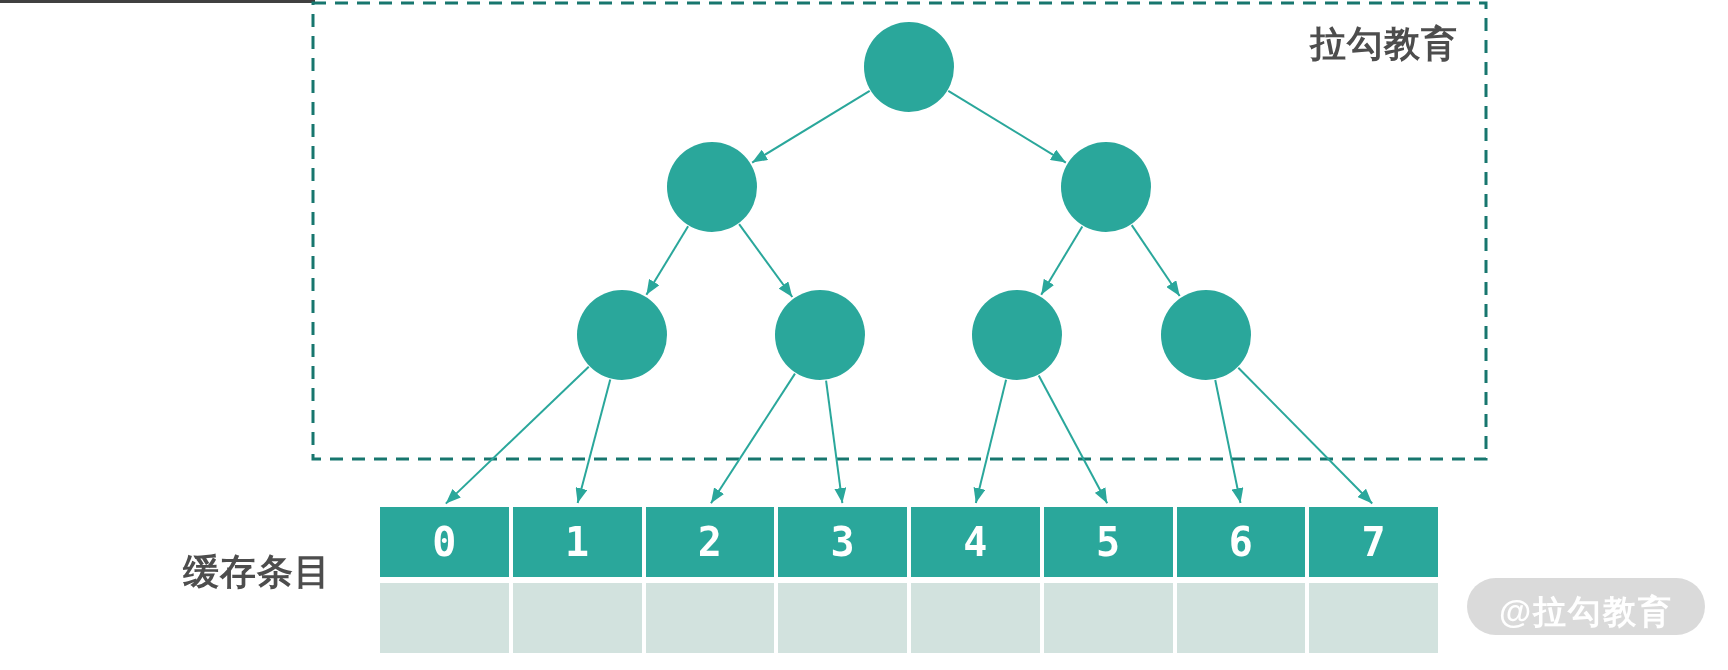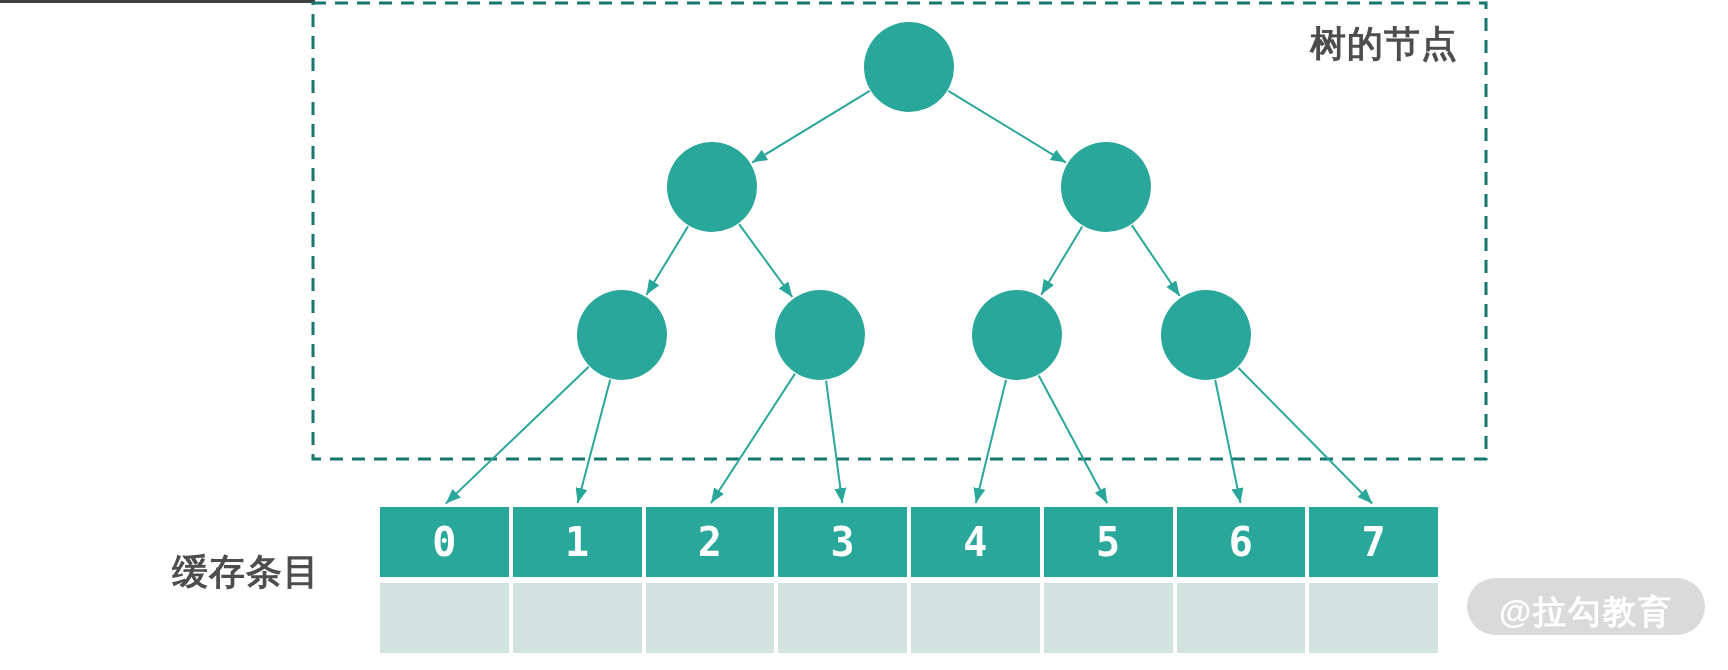--- a/index.html
+++ b/index.html
@@ -22,21 +22,21 @@
     width: 1728px; height: 670px;
   }
   .region-label {
     position: absolute;
     font-weight: bold;
     font-size: 36px;
     letter-spacing: 1px;
     white-space: nowrap;
   }
   #tree-region-label { left: 1310px; top: 20px; }
-  #cache-row-label  { left: 172px;  top: 548px; }
+  #cache-row-label  { left: 183px;  top: 548px; }
   .cache-cell {
     position: absolute;
     top: 507px;
     height: 70px;
     line-height: 70px;
     text-align: center;
     font-family: "DejaVu Sans Mono", monospace;
     font-weight: bold;
     font-size: 40px;
   }
@@ -88,21 +88,21 @@
       <line x1="1238.2973045168505" y1="367.7549098754039" x2="1372.2207693688326" y2="503.5758734836781" stroke="#2aa79b" stroke-width="2" marker-end="url(#arrow)"></line>
       <circle cx="909" cy="67" r="45" fill="#2aa79b"></circle>
       <circle cx="712" cy="187" r="45" fill="#2aa79b"></circle>
       <circle cx="1106" cy="187" r="45" fill="#2aa79b"></circle>
       <circle cx="622" cy="335" r="45" fill="#2aa79b"></circle>
       <circle cx="820" cy="335" r="45" fill="#2aa79b"></circle>
       <circle cx="1017" cy="335" r="45" fill="#2aa79b"></circle>
       <circle cx="1206" cy="335" r="45" fill="#2aa79b"></circle>
     </svg>
 
-  <div id="tree-region-label" class="region-label" style="color: rgb(77, 77, 77);">树的节点</div>
+  <div id="tree-region-label" class="region-label" style="color: rgb(77, 77, 77);">拉勾教育</div>
 
   <div id="cache-row-label" class="region-label" style="color: rgb(77, 77, 77);">缓存条目</div>
 
   <div id="cache-cells">
       <div class="cache-cell" style="left: 380px; width: 128.75px; background: rgb(42, 167, 155); color: rgb(255, 255, 255);">0</div>
       <div class="cache-slot" style="left: 380px; width: 128.75px; background: rgb(210, 226, 222);"></div>
       <div class="cache-cell" style="left: 512.75px; width: 128.75px; background: rgb(42, 167, 155); color: rgb(255, 255, 255);">1</div>
       <div class="cache-slot" style="left: 512.75px; width: 128.75px; background: rgb(210, 226, 222);"></div>
       <div class="cache-cell" style="left: 645.5px; width: 128.75px; background: rgb(42, 167, 155); color: rgb(255, 255, 255);">2</div>
       <div class="cache-slot" style="left: 645.5px; width: 128.75px; background: rgb(210, 226, 222);"></div>

